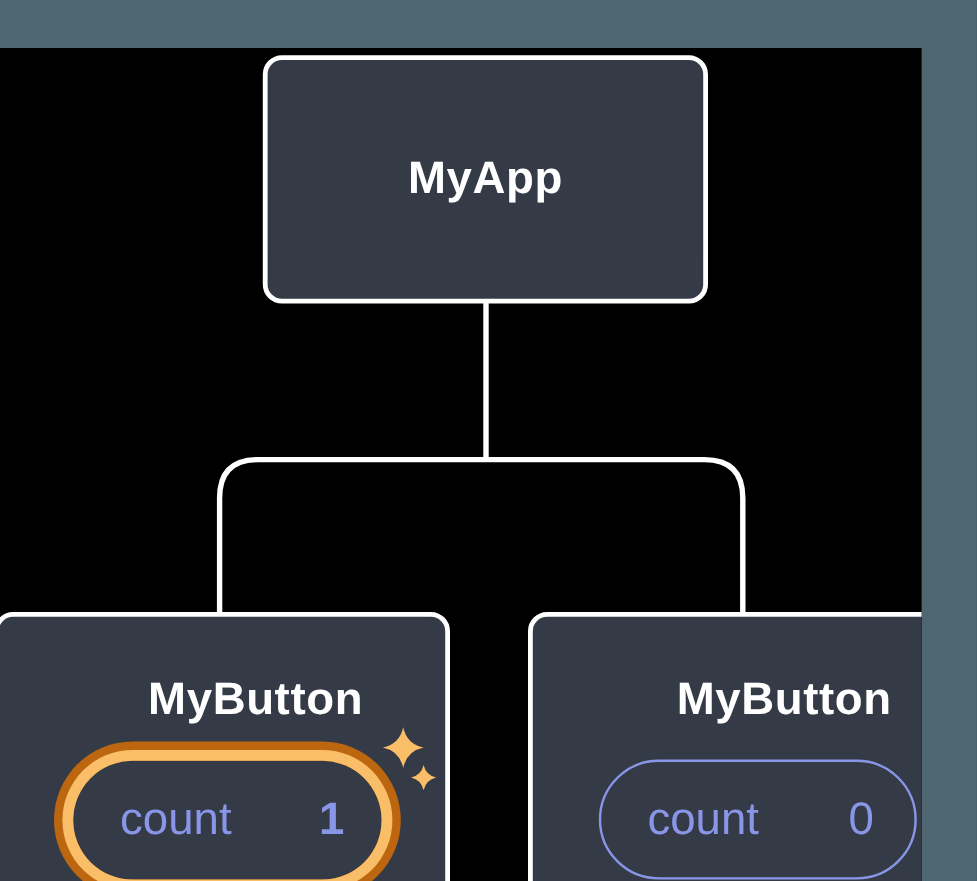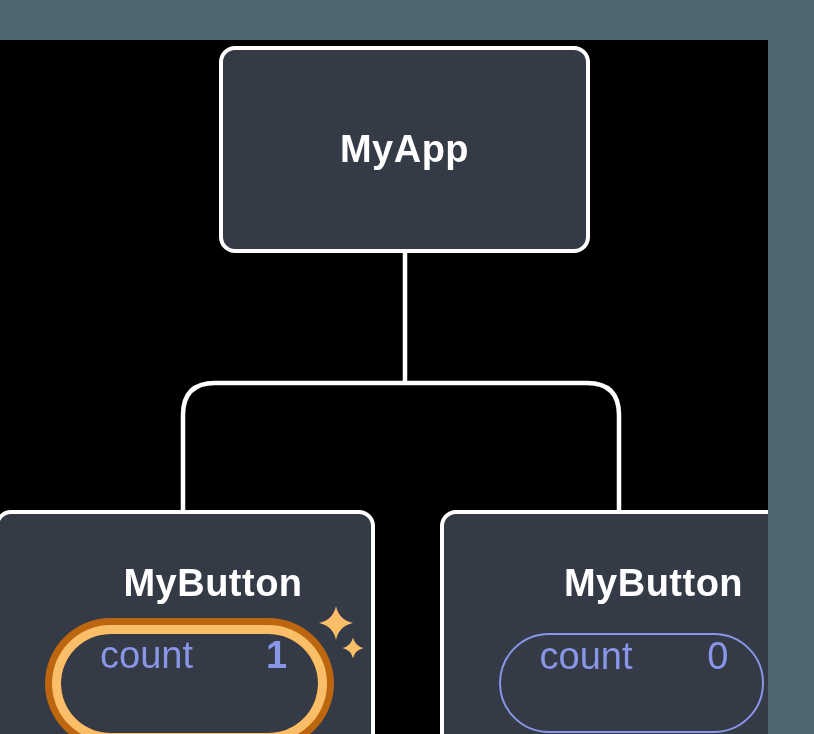--- a/index.html
+++ b/index.html
@@ -49,21 +49,21 @@
   .child-title {
     position: absolute;
     left: 0; top: 48px;
     width: 100%;
     text-align: center;
     padding-left: 28px;
   }
   .pill {
     position: absolute;
     display: flex;
-    align-items: flex-start;
+    align-items: center;
     box-sizing: border-box;
     border-radius: 70px;
   }
   .pill--highlight {
     left: 62px; top: 120px;
     width: 257px; height: 99px;
     box-shadow: 0 0 0 9px #F9BE67, 0 0 0 16px #BC660F;
   }
   .pill--plain {
     left: 55px; top: 119px;

